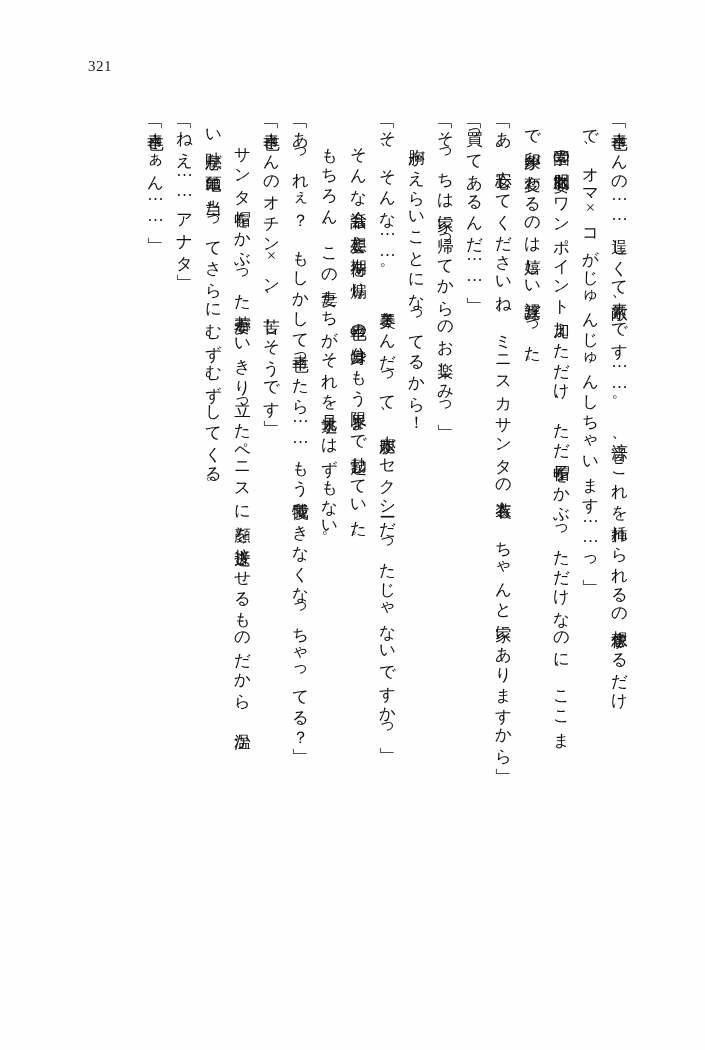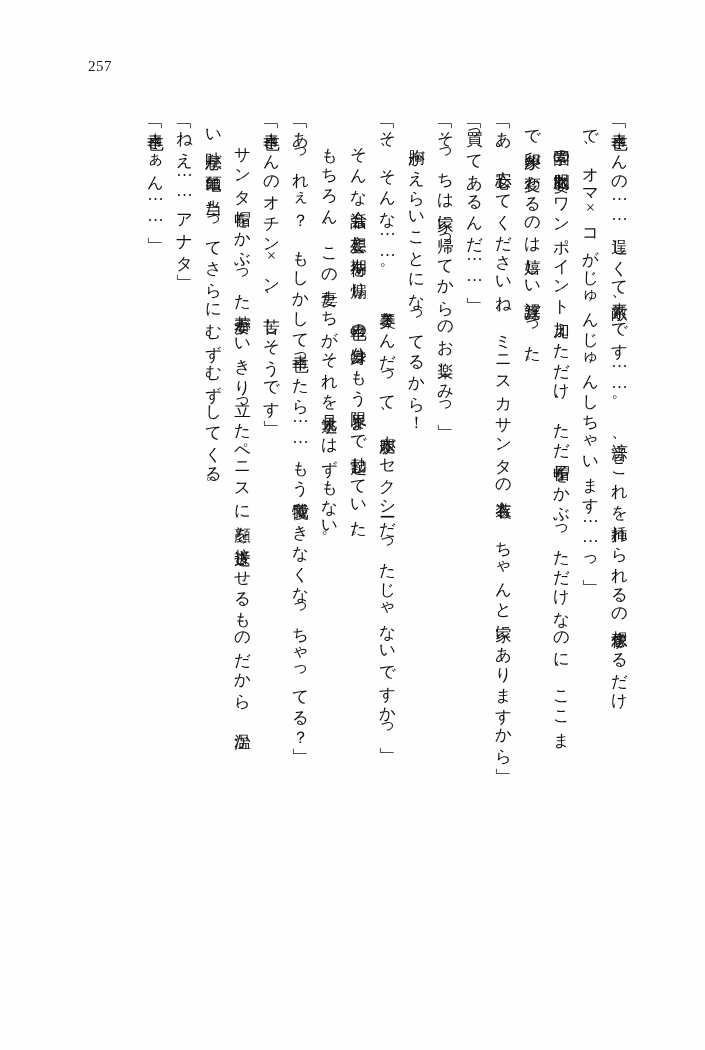--- a/index.html
+++ b/index.html
@@ -58,21 +58,21 @@
     white-space: nowrap;
     font-family: "Liberation Serif", "DejaVu Serif", serif;
     overflow: visible;
   }
 </style>
 </head>
 <body>
 
 <div class="page">
 
-  <div class="page-number">257</div>
+  <div class="page-number">321</div>
 
   <div class="body-text">
     <div class="vline">「幸也さんの……逞しくて素敵、です……。　涼音、これを挿れられるの想像するだけ</div>
     <div class="vline">で、オマ×コがじゅんじゅんしちゃいます……っ」</div>
     <div class="vline">　学園の制服姿にワンポイント加えただけ、ただ帽子をかぶっただけなのに、ここま</div>
     <div class="vline">で印象が変わるのは嬉しい誤算だった。</div>
     <div class="vline">「あ、安心してくださいね。ミニスカサンタの衣装も、ちゃんと家にありますから」</div>
     <div class="vline">「買ってあるんだ……」</div>
     <div class="vline">「そっちは家に帰ってからのお楽しみっ」</div>
     <div class="vline">　胸がえらいことになってるから！</div>

